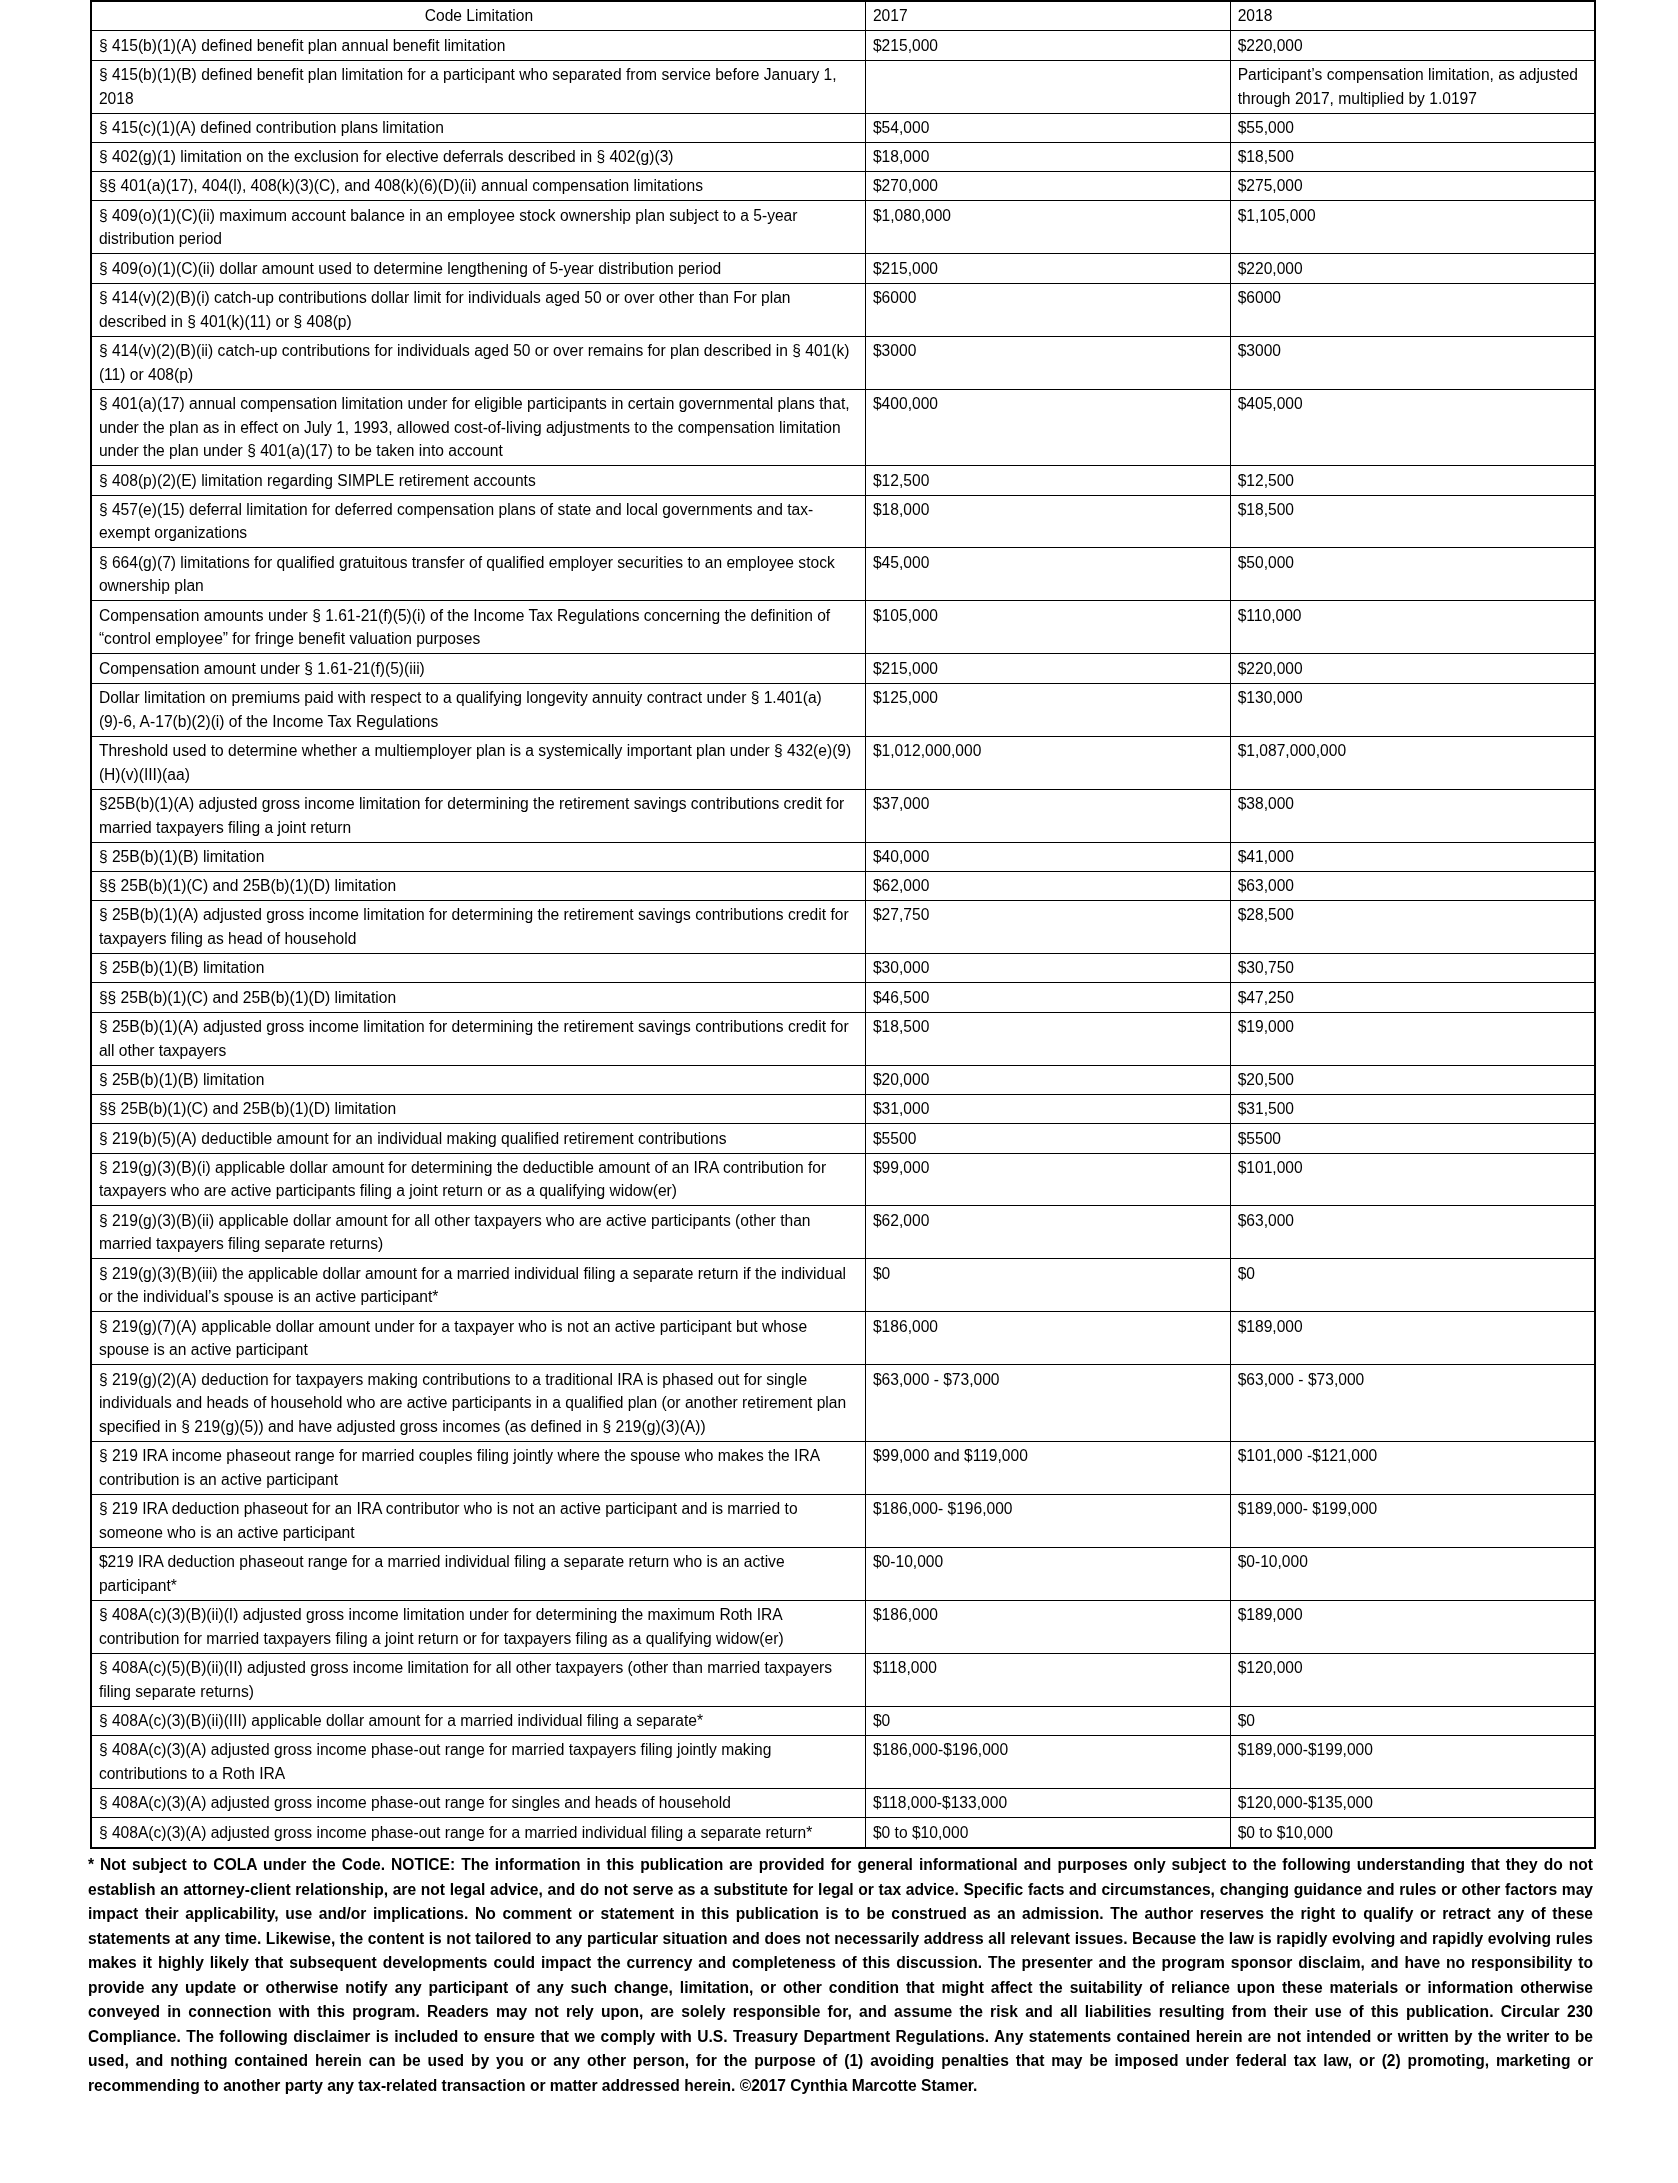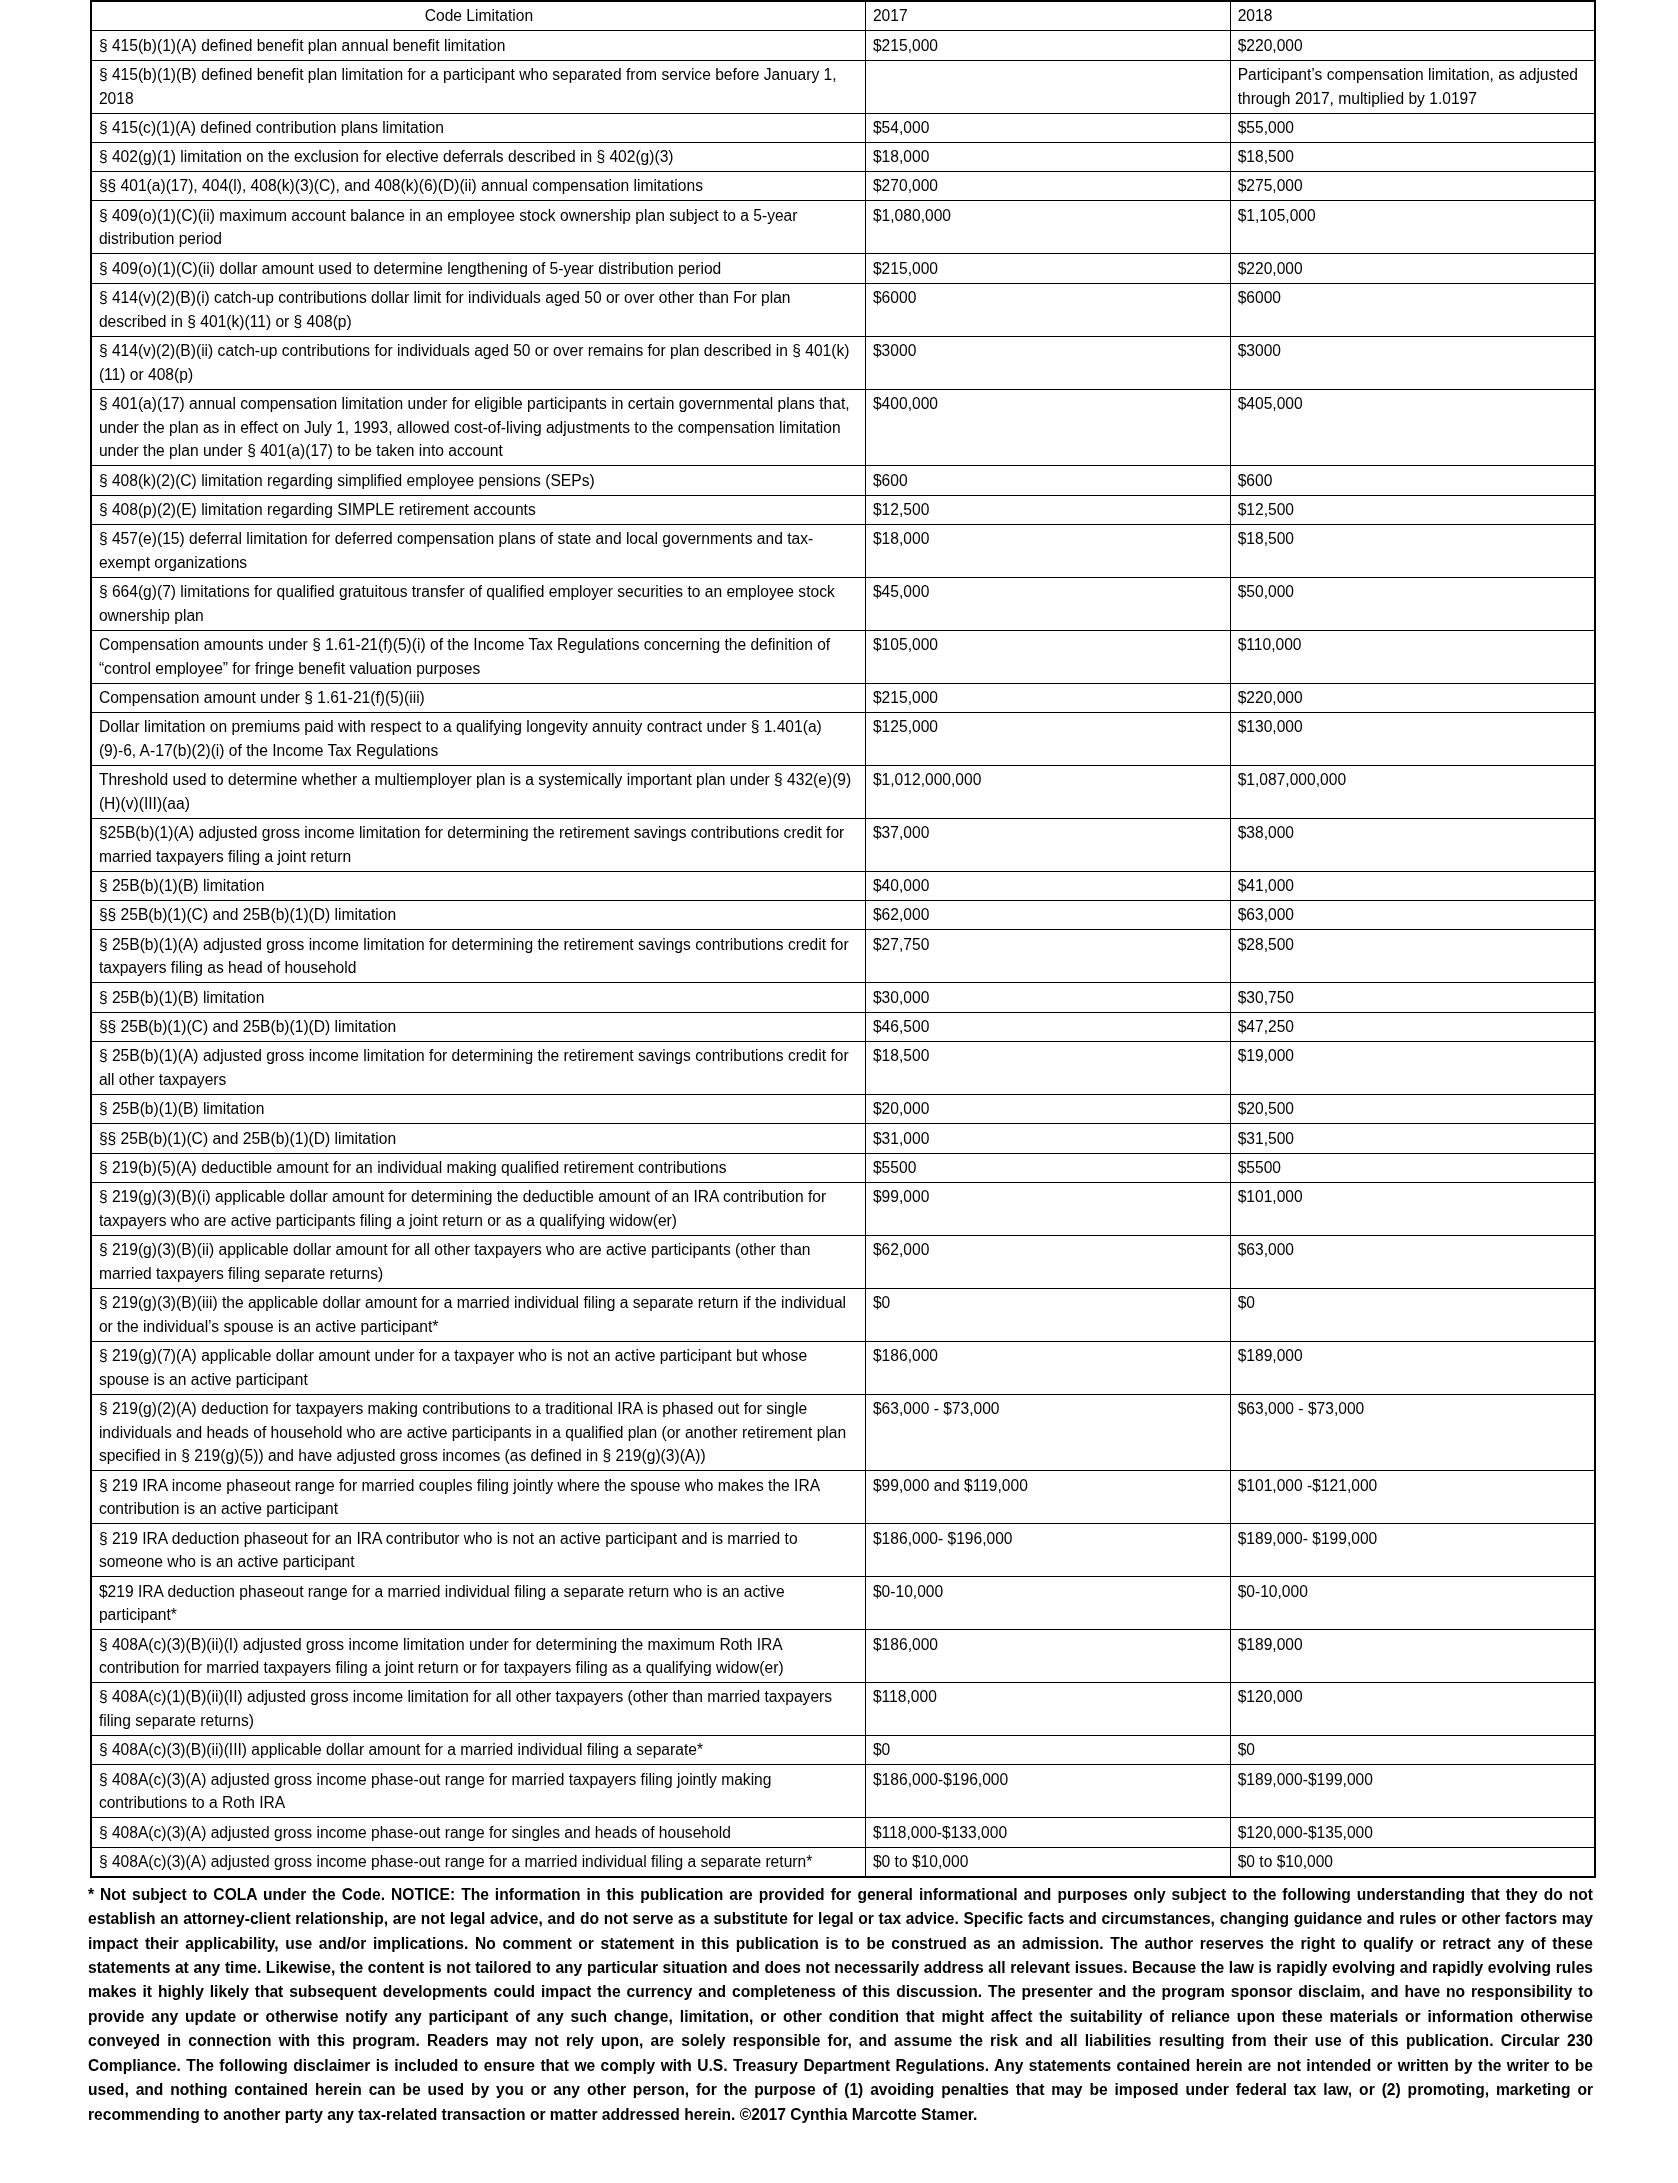--- a/index.html
+++ b/index.html
@@ -141,25 +141,20 @@
             <td class="cell-desc padtop pad1">§ 414(v)(2)(B)(ii) catch-up contributions for individuals aged 50 or over remains for plan described in § 401(k)(11) or 408(p)</td>
             <td class="cell-2017">$3000</td>
             <td class="cell-2018">$3000</td>
           </tr>
           <tr>
             <td class="cell-desc pad1">§ 401(a)(17)  annual compensation limitation under for eligible participants in certain governmental plans that, under the plan as in effect on July 1, 1993, allowed cost-of-living adjustments to the compensation limitation under the plan under § 401(a)(17) to be taken into account</td>
             <td class="cell-2017">$400,000</td>
             <td class="cell-2018">$405,000</td>
           </tr>
           <tr>
-            <td class="cell-desc">§ 408(k)(2)(C) limitation  regarding simplified employee pensions (SEPs)</td>
-            <td class="cell-2017">$600</td>
-            <td class="cell-2018">$600</td>
-          </tr>
-          <tr>
             <td class="cell-desc">§ 408(p)(2)(E) limitation regarding SIMPLE retirement accounts</td>
             <td class="cell-2017">$12,500</td>
             <td class="cell-2018">$12,500</td>
           </tr>
           <tr>
             <td class="cell-desc pad1">§ 457(e)(15) deferral limitation for deferred compensation plans of state and local governments and tax-exempt organizations</td>
             <td class="cell-2017">$18,000</td>
             <td class="cell-2018">$18,500</td>
           </tr>
           <tr>
@@ -276,21 +271,21 @@
             <td class="cell-desc pad1">$219 IRA deduction phaseout range for a married individual filing a separate return who is an active participant*</td>
             <td class="cell-2017">$0-10,000</td>
             <td class="cell-2018">$0-10,000</td>
           </tr>
           <tr>
             <td class="cell-desc pad2">§ 408A(c)(3)(B)(ii)(I) adjusted gross income limitation under for determining the maximum Roth IRA contribution for married taxpayers filing a joint return or for taxpayers filing as a qualifying widow(er)</td>
             <td class="cell-2017">$186,000</td>
             <td class="cell-2018">$189,000</td>
           </tr>
           <tr>
-            <td class="cell-desc pad1">§ 408A(c)(1)(B)(ii)(II) adjusted gross income limitation for all other taxpayers (other than married taxpayers filing separate returns)</td>
+            <td class="cell-desc pad1">§ 408A(c)(5)(B)(ii)(II) adjusted gross income limitation for all other taxpayers (other than married taxpayers filing separate returns)</td>
             <td class="cell-2017">$118,000</td>
             <td class="cell-2018">$120,000</td>
           </tr>
           <tr>
             <td class="cell-desc">§ 408A(c)(3)(B)(ii)(III) applicable dollar amount for a married individual filing a separate*</td>
             <td class="cell-2017">$0</td>
             <td class="cell-2018">$0</td>
           </tr>
           <tr>
             <td class="cell-desc pad1">§ 408A(c)(3)(A) adjusted gross income phase-out range  for married taxpayers filing jointly making contributions to a Roth IRA</td>

